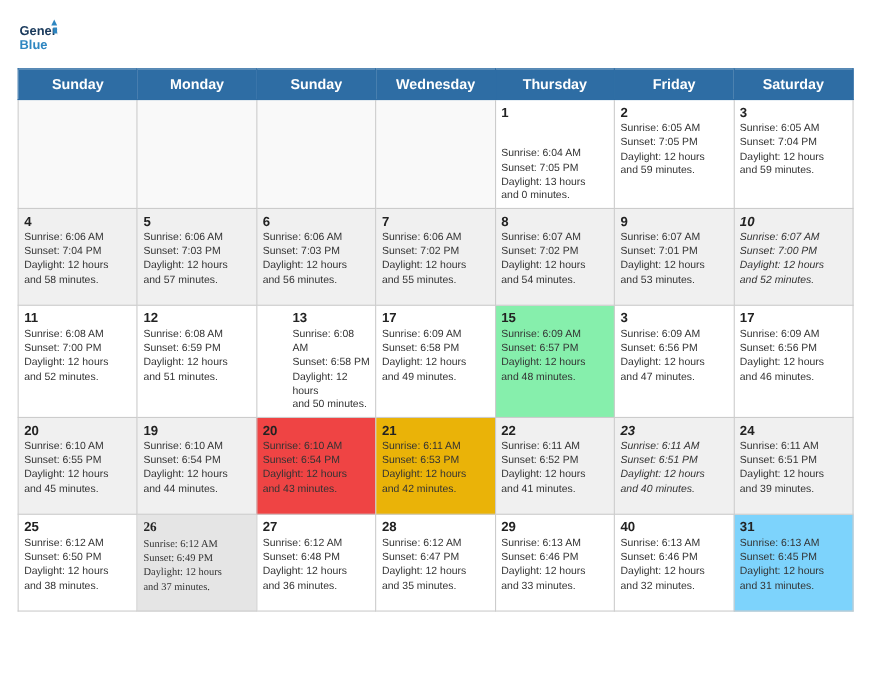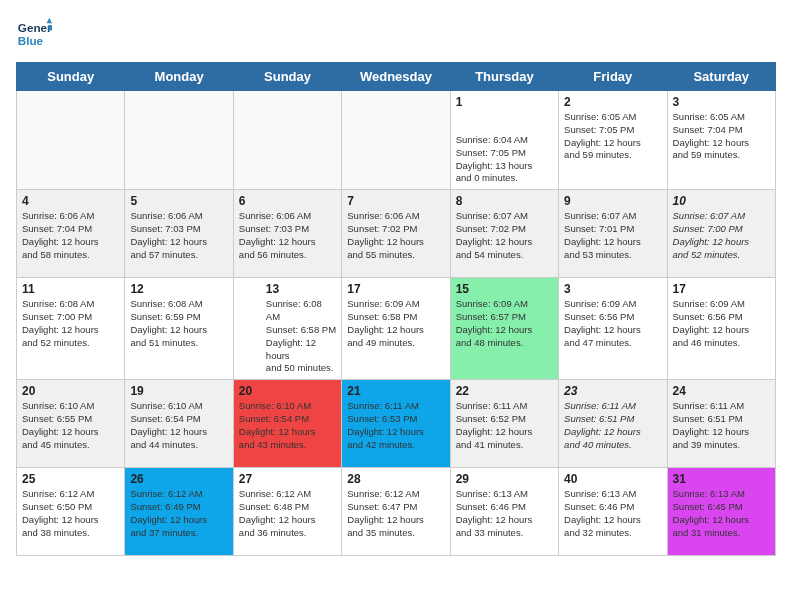--- a/index.html
+++ b/index.html
@@ -255,21 +255,21 @@
 Daylight: 12 hours
 and 44 minutes.</div>
         </td>
         <td class="cal-cell" style="background: #ef4444;">
           <div class="day-num">20</div>
           <div class="cell-info" style="white-space: pre-line;">Sunrise: 6:10 AM
 Sunset: 6:54 PM
 Daylight: 12 hours
 and 43 minutes.</div>
         </td>
-        <td class="cal-cell" style="background: #0ea5e9; margin-top: 48px;">
+        <td class="cal-cell" style="background: #eab308; margin-top: 48px;">
           <div class="day-num">21</div>
           <div class="cell-info" style="white-space: pre-line;">Sunrise: 6:11 AM
 Sunset: 6:53 PM
 Daylight: 12 hours
 and 42 minutes.</div>
         </td>
         <td class="cal-cell" style="background: rgb(240, 240, 240);">
           <div class="day-num">22</div>
           <div class="cell-info" style="white-space: pre-line;">Sunrise: 6:11 AM
 Sunset: 6:52 PM
@@ -292,21 +292,21 @@
         </td>
       </tr>
       <tr>
         <td class="cal-cell" style="background: rgb(255, 255, 255);">
           <div class="day-num">25</div>
           <div class="cell-info" style="white-space: pre-line;">Sunrise: 6:12 AM
 Sunset: 6:50 PM
 Daylight: 12 hours
 and 38 minutes.</div>
         </td>
-        <td class="cal-cell" style="background: #0ea5e9;">
+        <td class="cal-cell" style="background: #e5e5e5; font-family: Liberation Serif, serif;">
           <div class="day-num">26</div>
           <div class="cell-info" style="white-space: pre-line;">Sunrise: 6:12 AM
 Sunset: 6:49 PM
 Daylight: 12 hours
 and 37 minutes.</div>
         </td>
         <td class="cal-cell" style="background: rgb(255, 255, 255);">
           <div class="day-num">27</div>
           <div class="cell-info" style="white-space: pre-line;">Sunrise: 6:12 AM
 Sunset: 6:48 PM
@@ -327,21 +327,21 @@
 Daylight: 12 hours
 and 33 minutes.</div>
         </td>
         <td class="cal-cell" style="background: rgb(255, 255, 255);">
           <div class="day-num">40</div>
           <div class="cell-info" style="white-space: pre-line;">Sunrise: 6:13 AM
 Sunset: 6:46 PM
 Daylight: 12 hours
 and 32 minutes.</div>
         </td>
-        <td class="cal-cell" style="background: #d946ef;">
+        <td class="cal-cell" style="background: #7dd3fc;">
           <div class="day-num">31</div>
           <div class="cell-info" style="white-space: pre-line;">Sunrise: 6:13 AM
 Sunset: 6:45 PM
 Daylight: 12 hours
 and 31 minutes.</div>
         </td>
       </tr>
     </tbody>
 </table>
 

